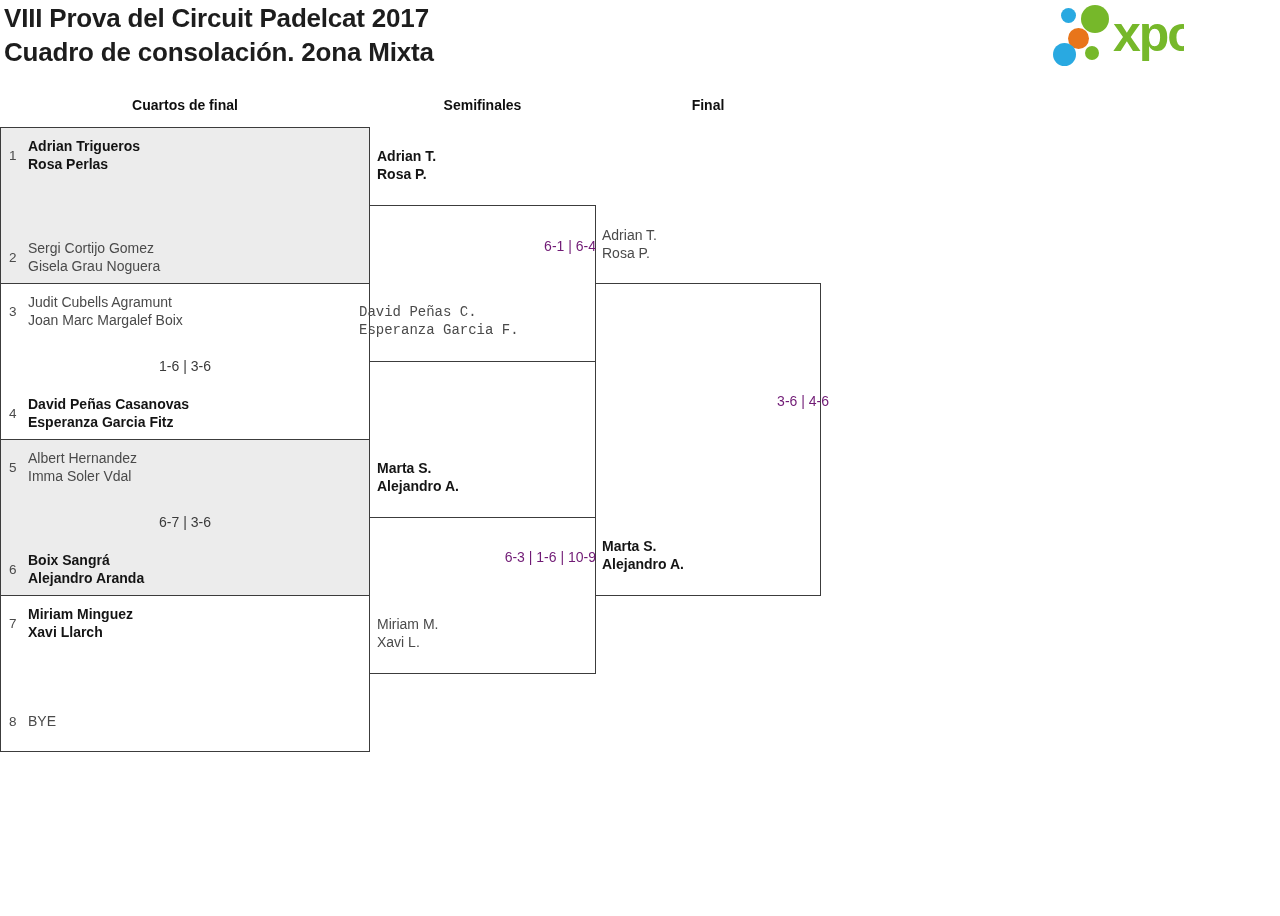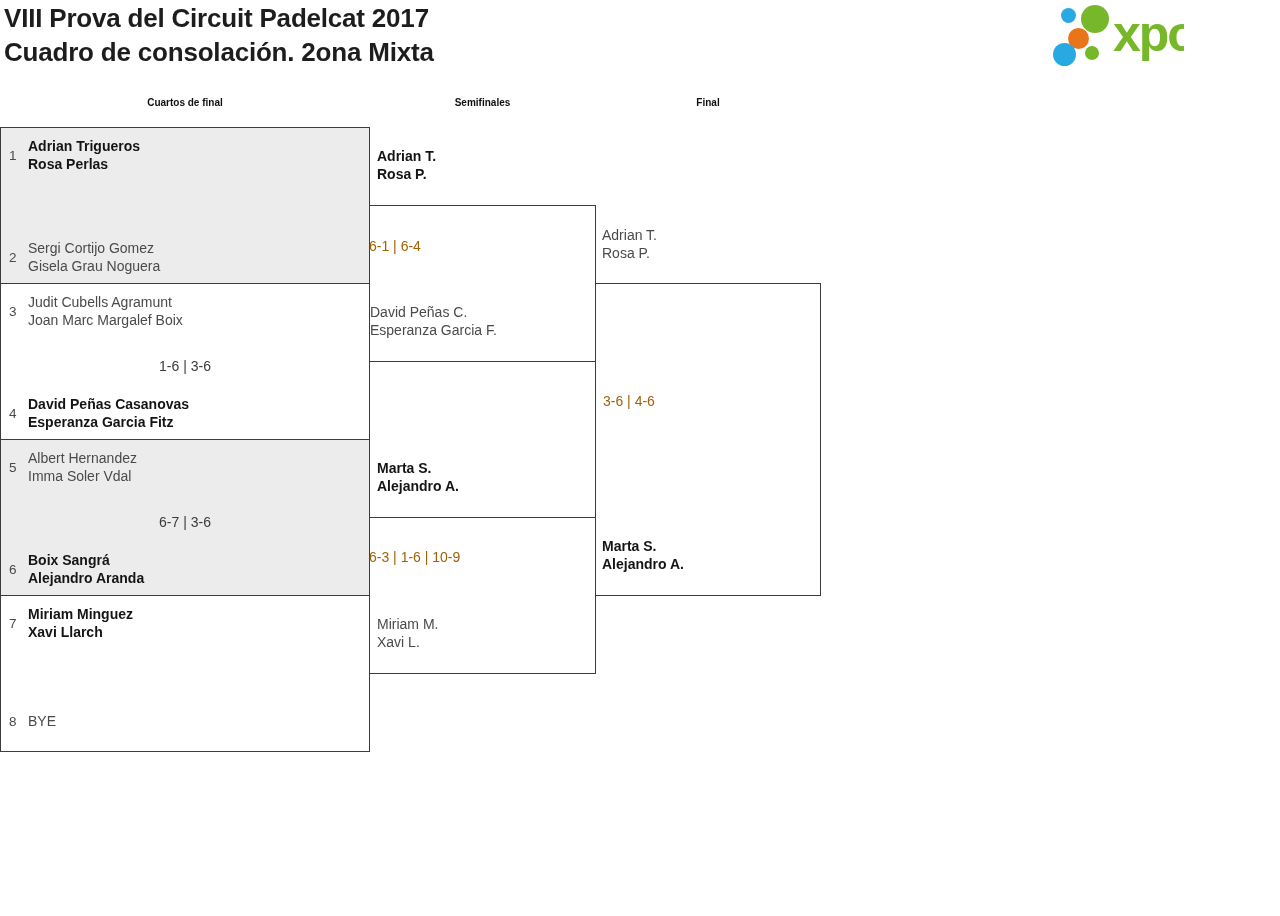--- a/index.html
+++ b/index.html
@@ -25,21 +25,21 @@
   .dot.blue-l  { left:3px;  top:41px; width:23px; height:23px; }
   .dot.green-s { left:35px; top:44px; width:14px; height:14px; }
   .logo-text {
     position:absolute; left:63px; top:0; line-height:64px;
     font-size:50px; font-weight:800; letter-spacing:-2px;
   }
 
   
   .round-header {
     position:absolute; top:97px; text-align:center;
-    font-size:10px; font-weight:700; color:#0f0f0f;
+    font-size:14px; font-weight:700; color:#0f0f0f;
   }
   .rh-qf { left:0;     width:370px; }
   .rh-sf { left:369px; width:227px; }
   .rh-f  { left:595px; width:226px; }
 
   
   .box { position:absolute; border:1px solid #3c3c3c; }
   .qf1 { left:0;     top:127px; width:370px; height:157px; background:#ececec; }
   .qf2 { left:0;     top:283px; width:370px; height:157px; background:#ffffff; }
   .qf3 { left:0;     top:439px; width:370px; height:157px; background:#ececec; }
@@ -58,29 +58,29 @@
   .tnames.w { font-weight:700; color:#141414; }
   .qscore {
     position:absolute; left:0; width:100%; top:74px; text-align:center;
     font-size:14px; line-height:16px; color:#3a3a3a;
   }
 
   
   .flabel { position:absolute; font-size:14px; line-height:18px; color:#4a4a4a; }
   .flabel.w { font-weight:700; color:#141414; }
   .sf1-a { left:377px; top:147px; }
-  .sf1-b { left:370px; top:303px; }
+  .sf1-b { left:359px; top:303px;font-family:Liberation Mono, monospace; }
   .sf2-a { left:377px; top:459px; }
   .sf2-b { left:377px; top:615px; }
   .f-a   { left:602px; top:226px; }
   .f-b   { left:602px; top:537px; }
 
   .fscore {
-    position:absolute; text-align:left;
-    font-size:14px; line-height:16px; color:#a16207;
+    position:absolute; text-align:right;
+    font-size:14px; line-height:16px; color:#701a75;
   }
   .sf1-score { left:369px; width:227px; top:238px; }
   .sf2-score { left:369px; width:227px; top:549px; }
   .f-score   { left:595px; width:226px; top:393px;margin-left:8px; }
 </style>
 </head>
 <body>
 
 <div class="page">
 

